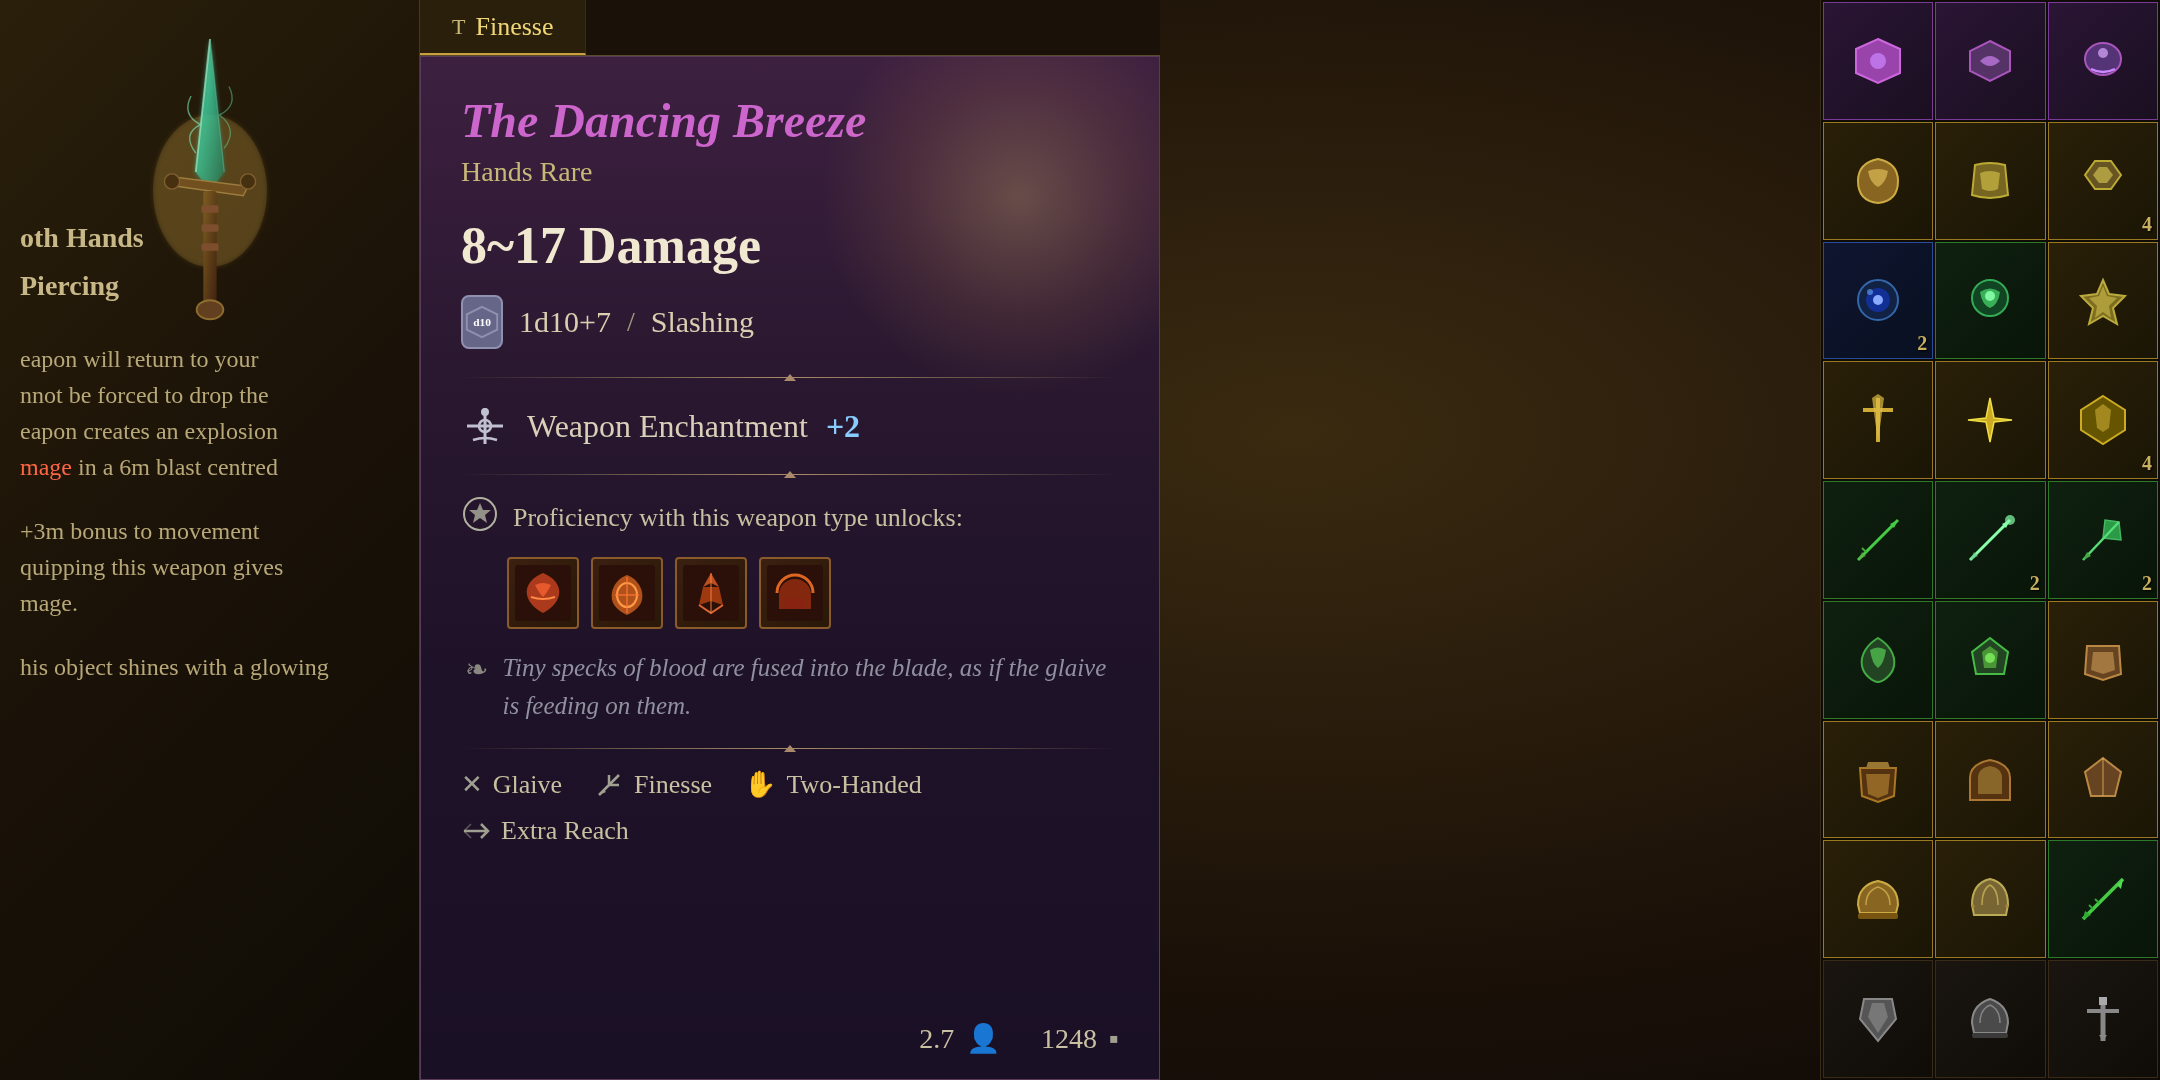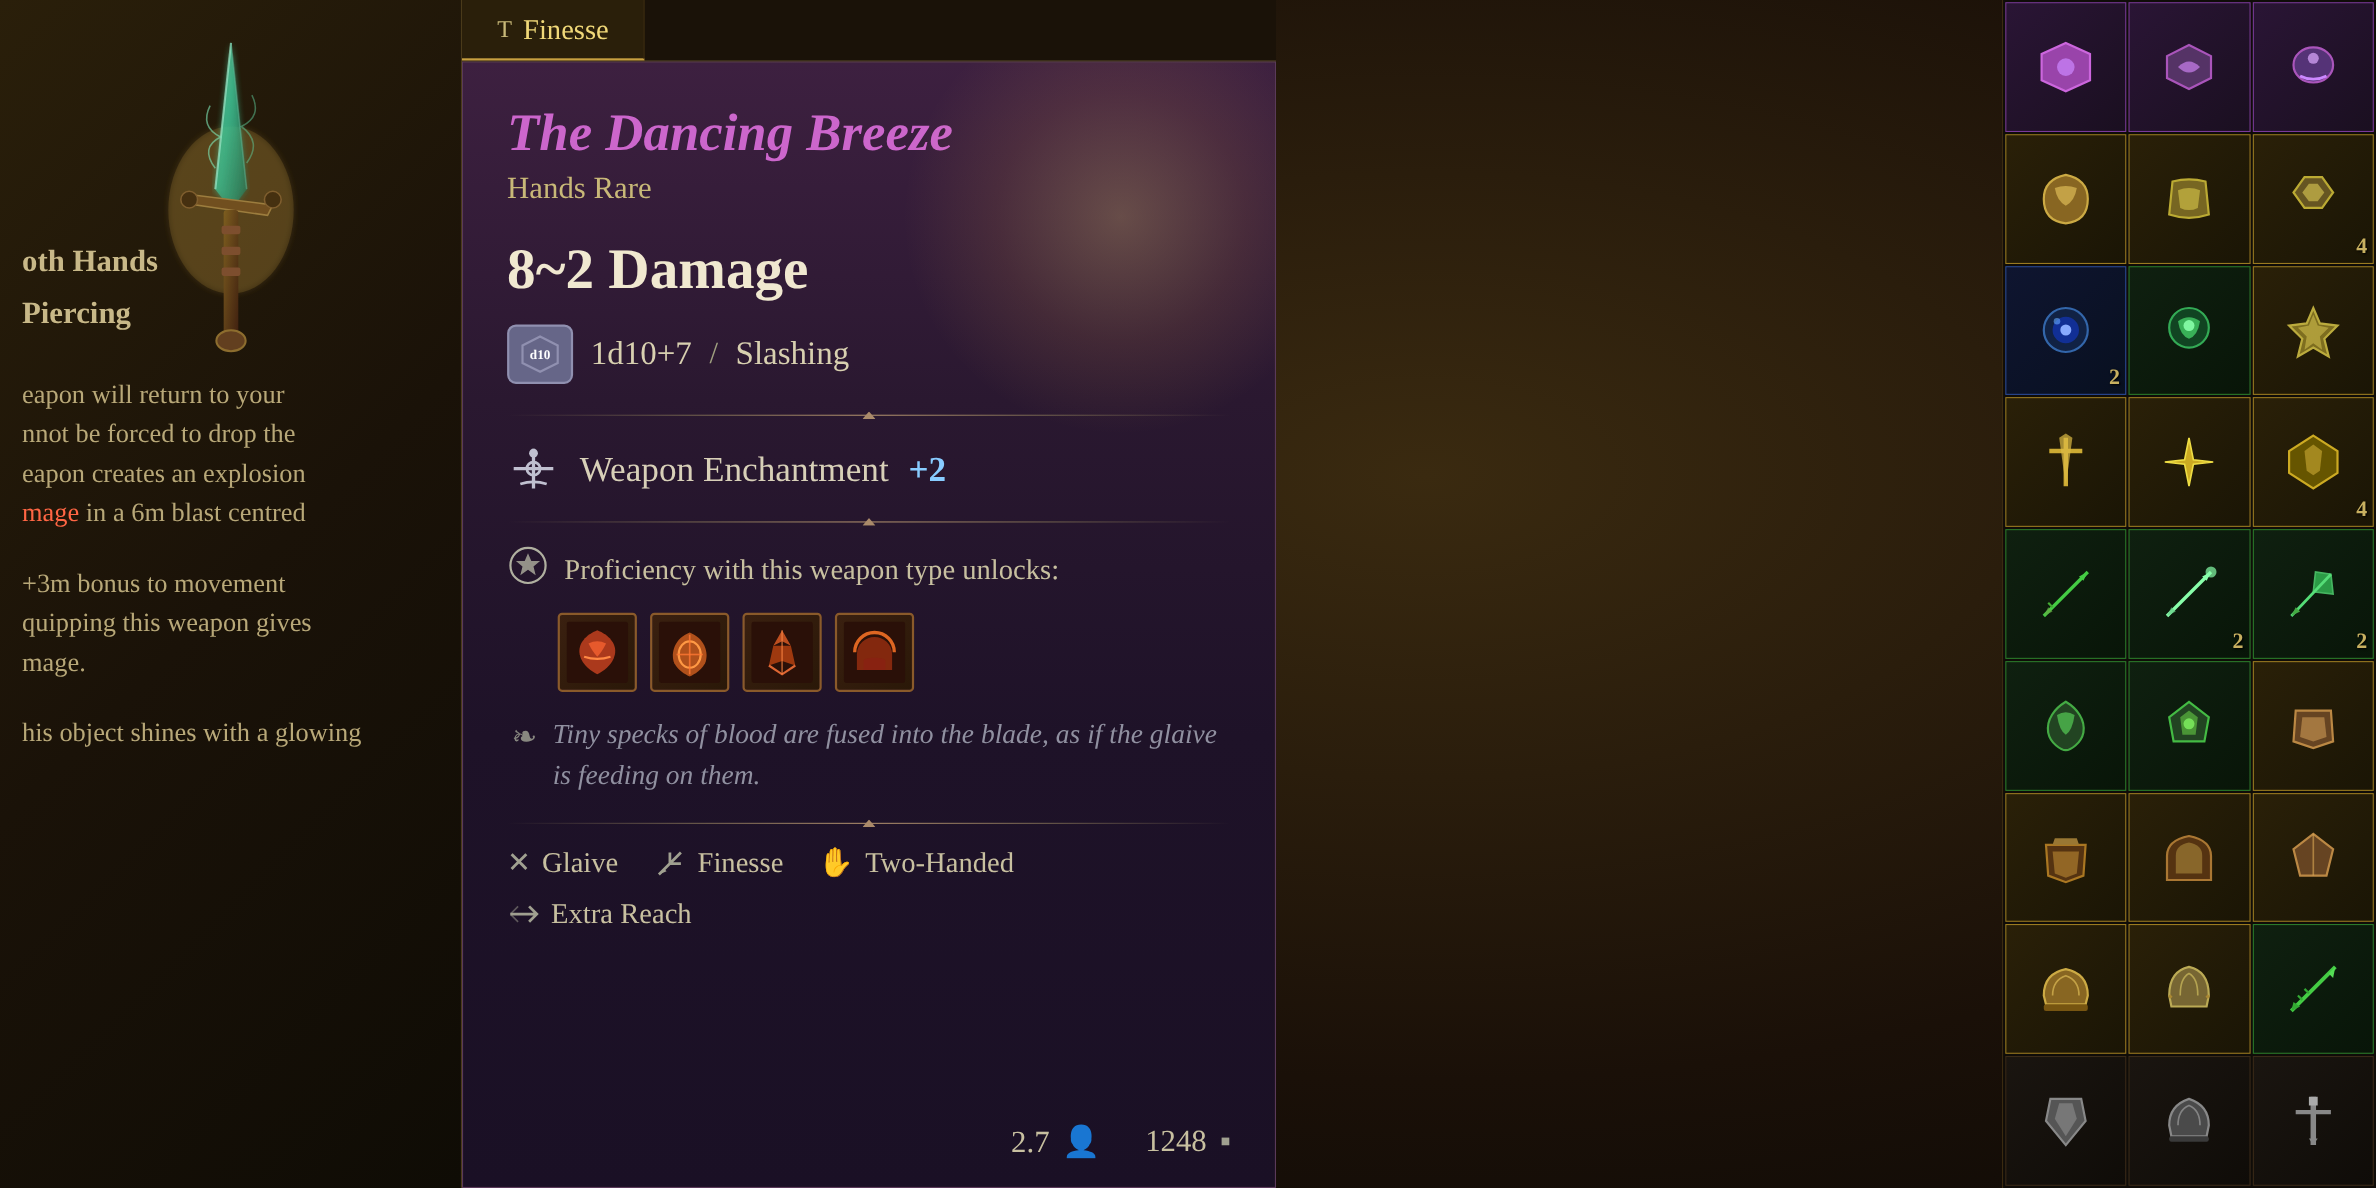--- a/index.html
+++ b/index.html
@@ -168,21 +168,21 @@
     }
 
     .dice-row {
       display: flex;
       align-items: center;
       gap: 16px;
       margin-bottom: 28px;
     }
 
     .dice-icon {
-      width: 60px;
+      width: 42px;
       height: 54px;
       background: #666688;
       border: 2px solid #9090b0;
       border-radius: 8px;
       display: flex;
       align-items: center;
       justify-content: center;
       color: #ffffff;
       font-size: 22px;
       font-weight: bold;
@@ -497,21 +497,21 @@
       <span>Finesse</span>
     </div>
   </div>
 
   <div class="item-card">
     <div class="card-glow"></div>
 
     <div class="item-name">The Dancing Breeze</div>
     <div class="item-rarity">Hands Rare</div>
 
-    <div class="damage-line">8~2 Damage</div>
+    <div class="damage-line">8~17 Damage</div>
 
     <div class="dice-row">
       <div class="dice-icon">
         <svg width="40" height="40" viewBox="0 0 40 40">
           <polygon points="20,4 36,12 36,28 20,36 4,28 4,12" fill="#666688" stroke="#9090b0" stroke-width="2"></polygon>
           <text x="20" y="24" text-anchor="middle" fill="white" font-size="12" font-weight="bold">d10</text>
         </svg>
       </div>
       <span class="dice-text">1d10+7</span>
       <span class="slash-icon">/</span>

